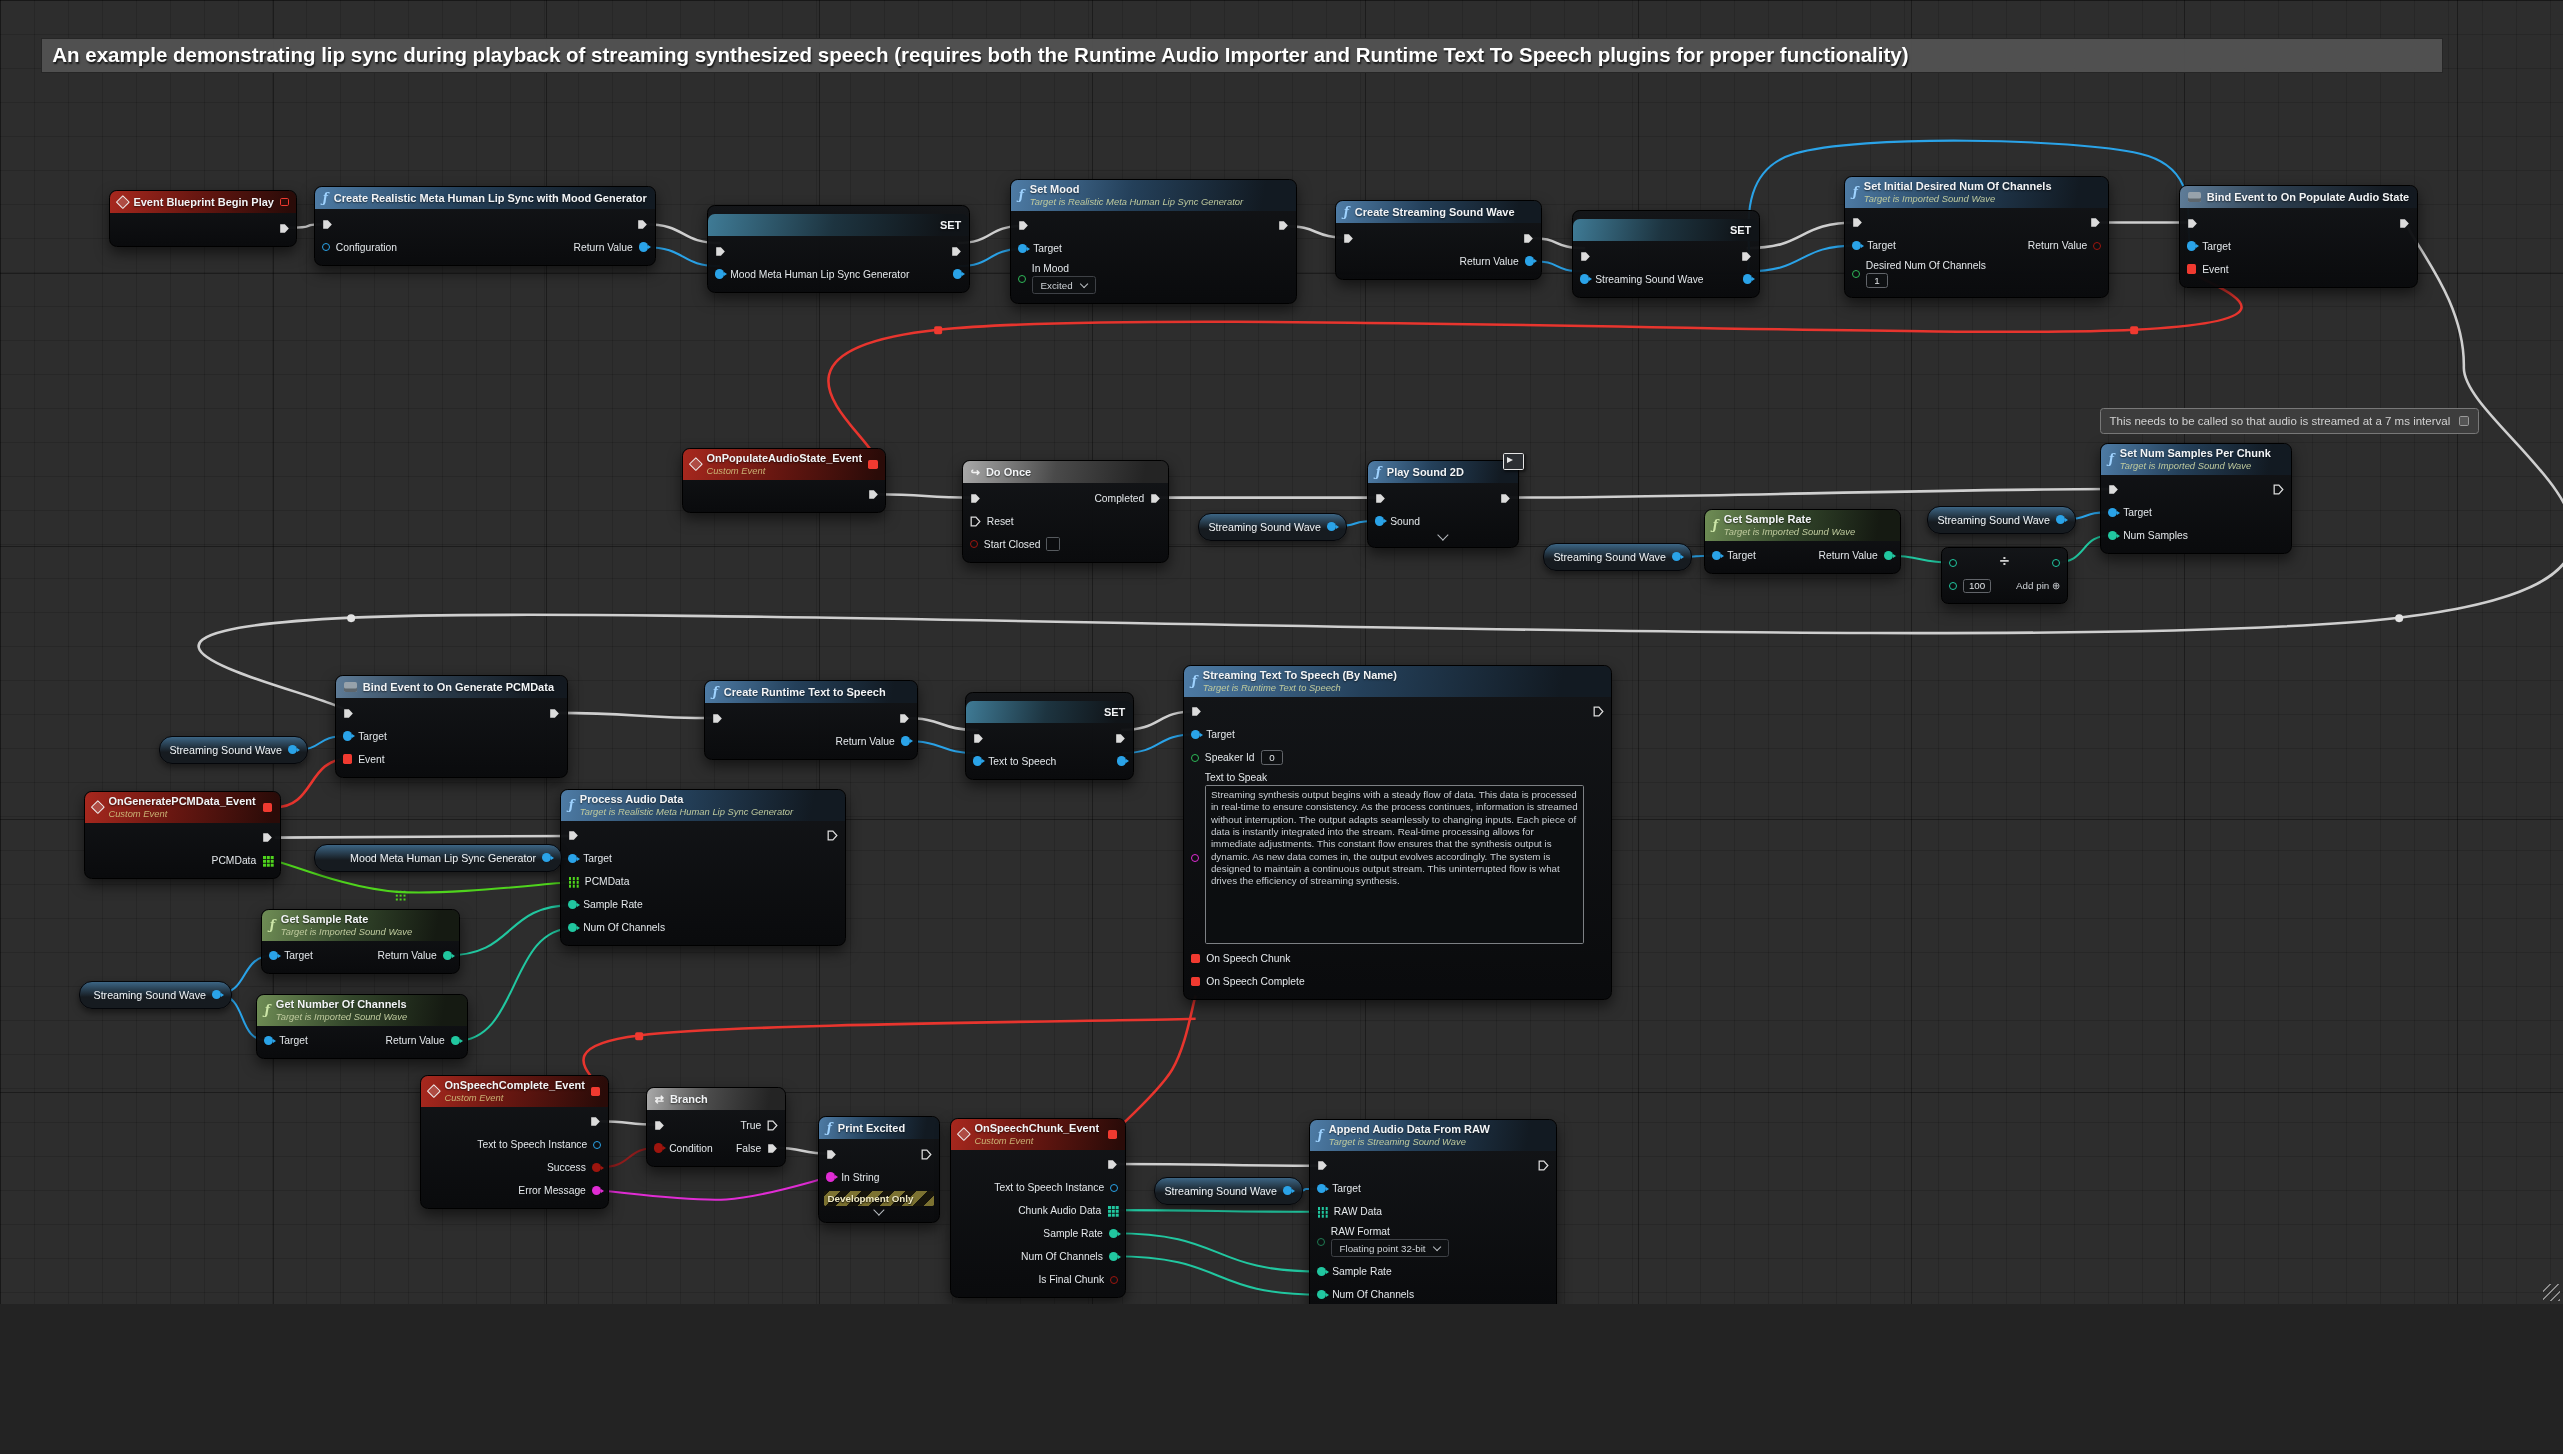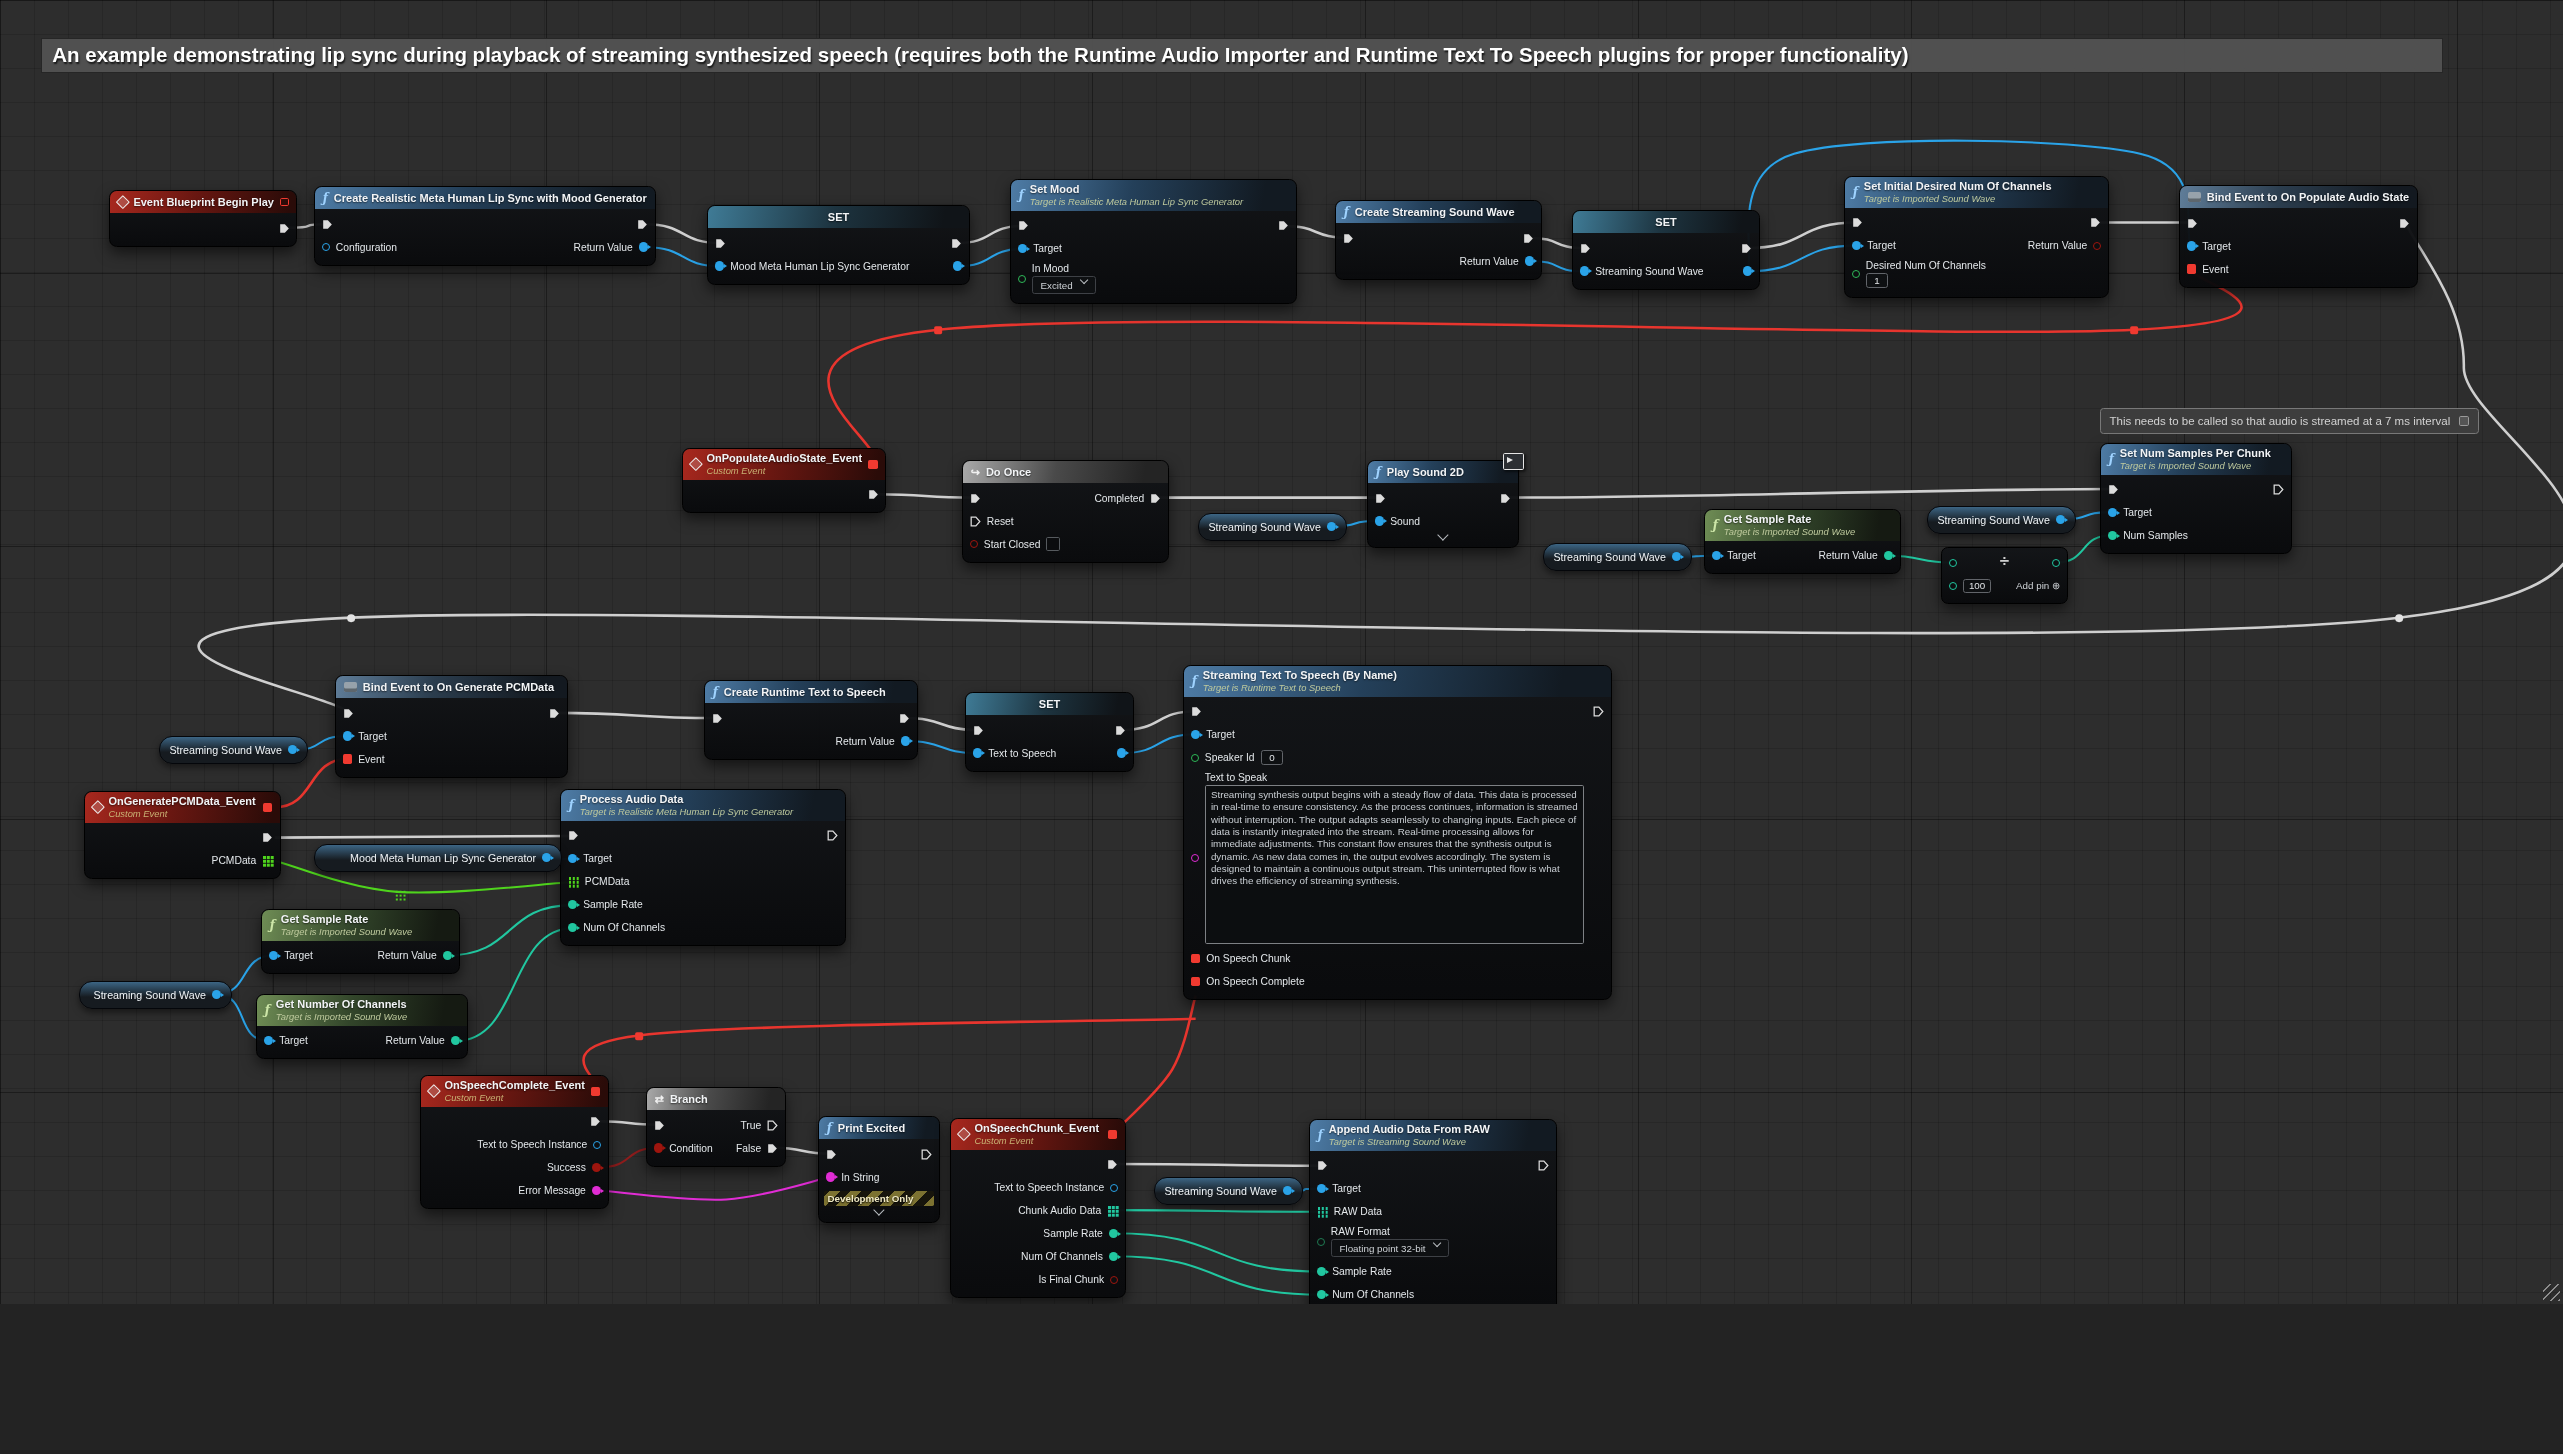--- a/index.html
+++ b/index.html
@@ -32,21 +32,21 @@
   .note .pinicon{width:8.5px;height:8.5px;border:1.7px solid #9a9a9a;border-radius:1.7px;background:#555;}
   
   .node{position:absolute;background:linear-gradient(180deg,rgba(19,21,24,.97),rgba(9,10,12,.97));
     border:0.9px solid #000;border-radius:7.7px;box-shadow:0 6px 13.7px rgba(0,0,0,.55);color:#e8e8e8;}
   .nhead{display:flex;align-items:center;gap:6px;padding:3.4px 7.7px;border-radius:6.8px 6.8px 0 0;min-height:15.4px;}
   .hdr-fn  {background:linear-gradient(100deg,#4e7ca6 0%,#24405a 42%,#121a22 88%);}
   .hdr-pure{background:linear-gradient(100deg,#6f8d55 0%,#32452a 45%,#151a12 88%);}
   .hdr-event{background:linear-gradient(100deg,#a8281e 0%,#691711 45%,#2a0b08 96%);}
   .hdr-macro{background:linear-gradient(100deg,#a9a9a9 0%,#4a4a4a 45%,#242424 88%);}
   .hdr-bind{background:linear-gradient(100deg,#5f7d99 0%,#2b3d4e 42%,#131920 88%);}
-  .hdr-set {background:linear-gradient(100deg,#3f7b96 0%,#1d3440 48%,#101418 90%);justify-content:center;}
+  .hdr-set {background:linear-gradient(100deg,#3f7b96 0%,#1d3440 48%,#101418 90%);justify-content:flex-end;margin-top:8px;}
   .t-operator{border-radius:6.8px;}
   .twrap{display:flex;flex-direction:column;min-width:0;}
   .ntitle{font-weight:bold;font-size:11px;white-space:nowrap;color:#f2f4f6;text-shadow:0 0.9px 1.7px rgba(0,0,0,.6);}
   .nsub{font-style:italic;font-size:9.4px;color:#bfca9e;white-space:nowrap;margin-top:0.9px;}
   .t-event .nsub{color:#c9b274;}
   .nicon{font-size:12px;font-weight:bold;line-height:1;}
   .ic-f{font-family:"DejaVu Serif",serif;font-style:italic;color:#9fd3ff;}
   .t-pure .ic-f{color:#cde6a8;}
   .ic-doonce,.ic-branch{color:#f0f0f0;font-size:11px;}
   .ic-event{width:7.7px;height:7.7px;border:1.7px solid #efefef;transform:rotate(45deg);background:rgba(255,255,255,.18);border-radius:0.9px;}
@@ -63,21 +63,21 @@
   .dot.filled{background:var(--c);}
   .dot.filled::after{content:"";position:absolute;left:9.4px;top:50%;transform:translateY(-50%);
     border-left:3.4px solid var(--c);border-top:2.6px solid transparent;border-bottom:2.6px solid transparent;}
   .dot.hollow{width:6px;height:6px;border:1.7px solid var(--c);background:#0c0e10;}
   .sqpin{display:inline-block;width:9.4px;height:9.4px;border-radius:1.7px;background:var(--c);}
   .sqpin.hollow{width:6.8px;height:6.8px;background:transparent;border:1.7px solid var(--c);border-radius:1.7px;}
   .gridwrap{display:inline-block;width:11px;height:11px;}
   .grid9{display:block;width:2.6px;height:2.6px;background:var(--c);margin:0.9px;
     box-shadow:3.8px 0 var(--c),7.7px 0 var(--c),0 3.8px var(--c),3.8px 3.8px var(--c),7.7px 3.8px var(--c),0 7.7px var(--c),3.8px 7.7px var(--c),7.7px 7.7px var(--c);}
   
-  .widget-select{display:flex;align-items:flex-start;gap:8.5px;background:#0e1012;border:0.9px solid #3e4click146;border:0.9px solid #3e4146;border-radius:2.6px;padding:2.6px 7.7px;font-size:9.8px;color:#cfd3d7;white-space:nowrap;}
+  .widget-select{display:flex;align-items:center;gap:8.5px;background:#0e1012;border:0.9px solid #3e4click146;border:0.9px solid #3e4146;border-radius:2.6px;padding:2.6px 7.7px;font-size:9.8px;color:#cfd3d7;white-space:nowrap;}
   .chev{width:5.1px;height:5.1px;border-right:1.7px solid #b8bcc0;border-bottom:1.7px solid #b8bcc0;transform:rotate(45deg);margin-top:-2.6px;}
   .chev.big{width:6.8px;height:6.8px;}
   .widget-input{background:#0e1012;border:0.9px solid #62656a;border-radius:2.6px;padding:0.9px 5.1px;font-size:9.8px;color:#e0e3e6;min-width:10.3px;text-align:center;}
   .widget-check{width:12px;height:12px;background:#0b0c0e;border:0.9px solid #565a5e;border-radius:1.7px;}
   .widget-textarea{width:367px;height:152px;background:#0c0e10;border:0.9px solid #7d8084;border-radius:1.7px;
     padding:2.6px 5.1px;font-size:9.8px;line-height:1.26;color:#c9ced3;overflow:hidden;}
   .banner{margin:2.6px 5.1px 1.7px;background:repeating-linear-gradient(-45deg,#7c7231 0 7.7px,#17150c 7.7px 15.4px);
     border-radius:1.7px;text-align:left;font-size:9.8px;color:#efe9c4;padding:1.7px 3.4px;font-weight:bold;
     text-shadow:0 0.9px 1.7px #000;white-space:nowrap;}
   .chevrow{display:flex;justify-content:center;padding:0.9px 0 2.6px;}

